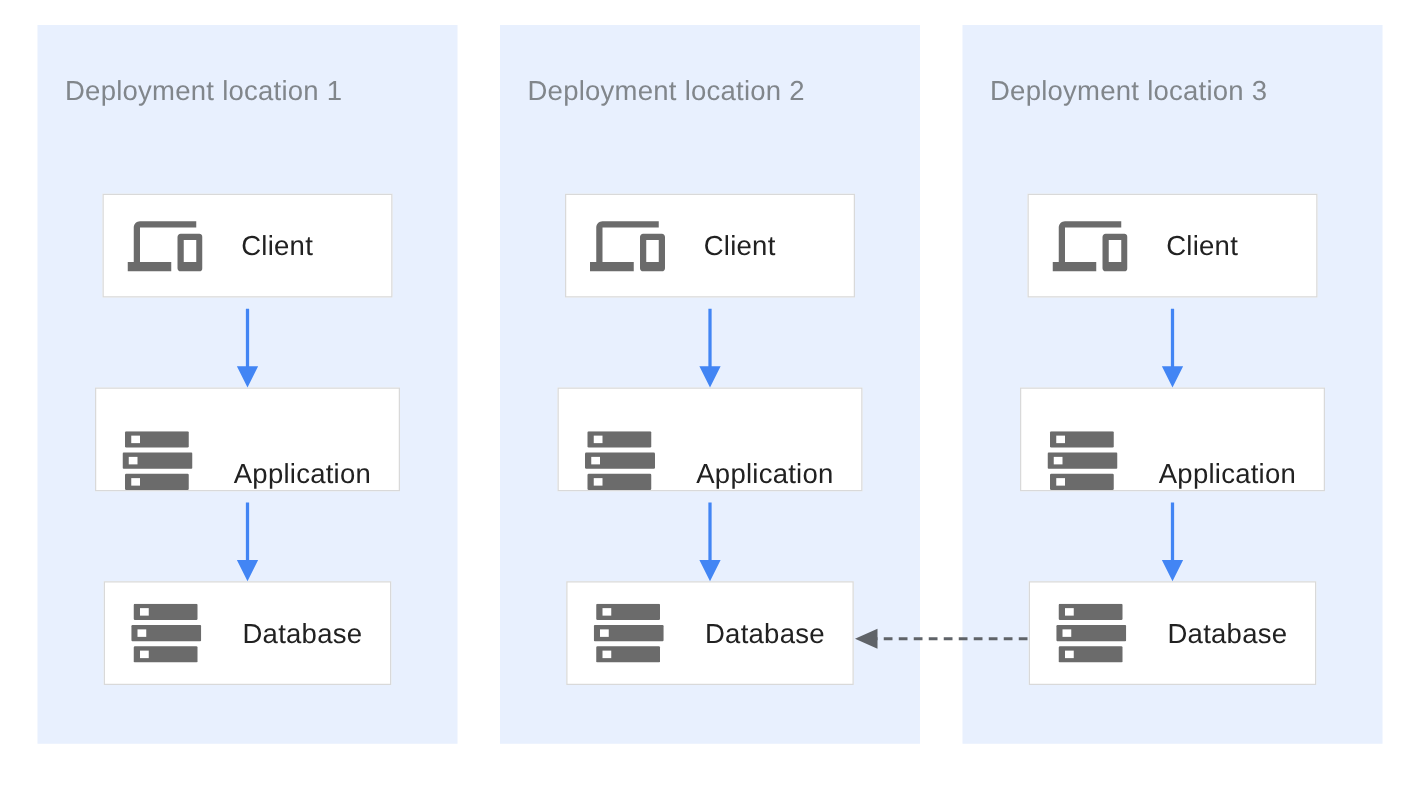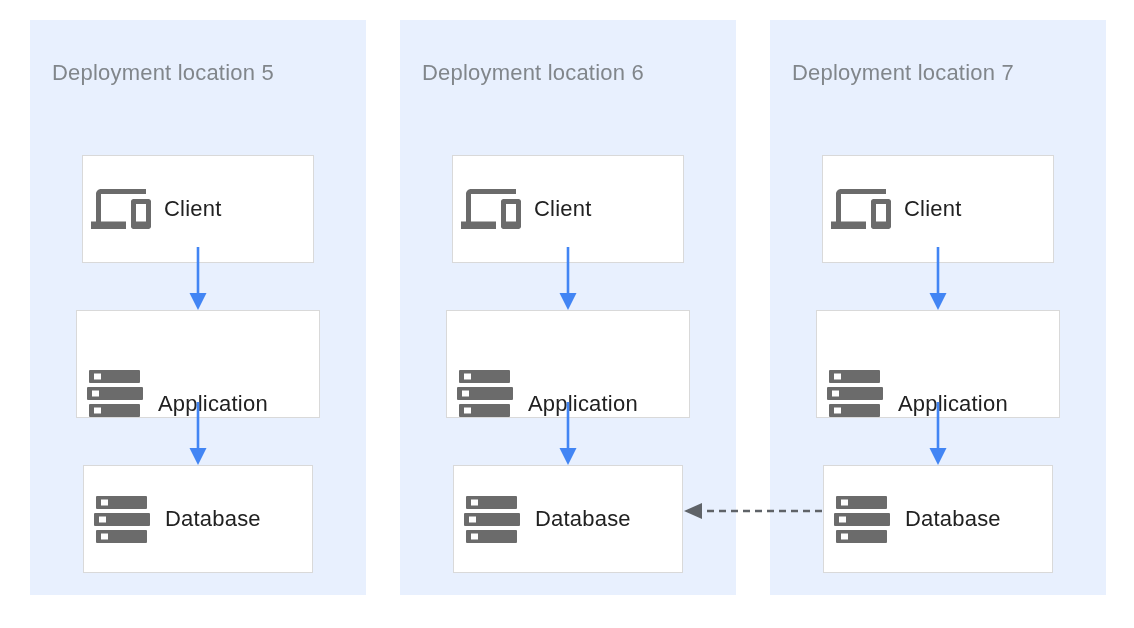--- a/index.html
+++ b/index.html
@@ -28,23 +28,23 @@
   }
   .panel-1{left:30px;}
   .panel-2{left:400px;}
   .panel-3{left:770px;}
   .panel-title{
     position:absolute;left:22px;top:40px;
     font-size:22px;font-weight:400;color:var(--title-text);
     white-space:nowrap;letter-spacing:0.2px;
   }
   .node{
-    position:absolute;height:108px;
+    position:absolute;height:83px;
     background:var(--box-bg);border:1px solid var(--box-border);
-    display:flex;align-items:center;padding-left:8px;gap:13px;
+    display:flex;align-items:center;padding-left:19px;gap:31px;
   }
   .node-client{left:52px;top:135px;width:232px;}
   .node-application{left:46px;top:290px;width:244px;align-items:flex-end;}
   .node-database{left:53px;top:445px;width:230px;text-align:right;}
   .node-icon{width:60px;display:flex;align-items:center;justify-content:center;flex:0 0 60px;}
   .node-label{
     font-size:22px;color:var(--label-text);white-space:nowrap;letter-spacing:0.2px;
   }
   .icon-fill{fill:var(--icon-fill);}
   .icon-detail{fill:var(--icon-detail);}
@@ -56,21 +56,21 @@
   .blue-head{fill:var(--arrow-blue);stroke:none;}
   .dash-line{stroke:var(--arrow-dash);stroke-width:2.4;fill:none;stroke-dasharray:7 5;}
   .dash-head{fill:var(--arrow-dash);stroke:none;}
 </style>
 </head>
 <body>
 
 <div class="canvas">
 
   <section class="panel panel-1">
-    <h2 class="panel-title">Deployment location 5</h2>
+    <h2 class="panel-title">Deployment location 1</h2>
 
     <div class="node node-client">
       <span class="node-icon">
         <svg width="60" height="50" viewBox="0 2 24 20" aria-hidden="true">
           <path class="icon-fill" d="M4 6h18V4H4c-1.1 0-2 .9-2 2v11H0v3h14v-3H4V6zm19 2h-6c-.55 0-1 .45-1 1v10c0 .55.45 1 1 1h6c.55 0 1-.45 1-1V9c0-.55-.45-1-1-1zm-1 9h-4v-7h4v7z"></path>
         </svg>
       </span>
       <span class="node-label">Client</span>
     </div>
 
@@ -97,21 +97,21 @@
             <rect class="icon-detail" x="5" y="20.5" width="7" height="6"></rect>
           <rect class="icon-fill" x="2" y="34" width="51" height="13" rx="1"></rect>
             <rect class="icon-detail" x="7" y="37.5" width="7" height="6"></rect>
         </svg>
       </span>
       <span class="node-label">Database</span>
     </div>
   </section>
 
   <section class="panel panel-2">
-    <h2 class="panel-title">Deployment location 6</h2>
+    <h2 class="panel-title">Deployment location 2</h2>
 
     <div class="node node-client">
       <span class="node-icon">
         <svg width="60" height="50" viewBox="0 2 24 20" aria-hidden="true">
           <path class="icon-fill" d="M4 6h18V4H4c-1.1 0-2 .9-2 2v11H0v3h14v-3H4V6zm19 2h-6c-.55 0-1 .45-1 1v10c0 .55.45 1 1 1h6c.55 0 1-.45 1-1V9c0-.55-.45-1-1-1zm-1 9h-4v-7h4v7z"></path>
         </svg>
       </span>
       <span class="node-label">Client</span>
     </div>
 
@@ -138,21 +138,21 @@
             <rect class="icon-detail" x="5" y="20.5" width="7" height="6"></rect>
           <rect class="icon-fill" x="2" y="34" width="51" height="13" rx="1"></rect>
             <rect class="icon-detail" x="7" y="37.5" width="7" height="6"></rect>
         </svg>
       </span>
       <span class="node-label">Database</span>
     </div>
   </section>
 
   <section class="panel panel-3">
-    <h2 class="panel-title">Deployment location 7</h2>
+    <h2 class="panel-title">Deployment location 3</h2>
 
     <div class="node node-client">
       <span class="node-icon">
         <svg width="60" height="50" viewBox="0 2 24 20" aria-hidden="true">
           <path class="icon-fill" d="M4 6h18V4H4c-1.1 0-2 .9-2 2v11H0v3h14v-3H4V6zm19 2h-6c-.55 0-1 .45-1 1v10c0 .55.45 1 1 1h6c.55 0 1-.45 1-1V9c0-.55-.45-1-1-1zm-1 9h-4v-7h4v7z"></path>
         </svg>
       </span>
       <span class="node-label">Client</span>
     </div>
 

